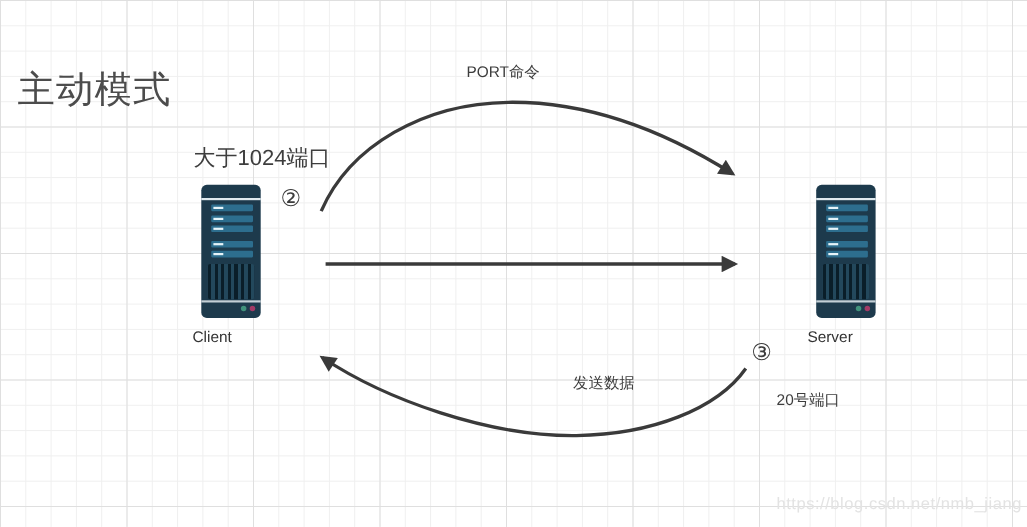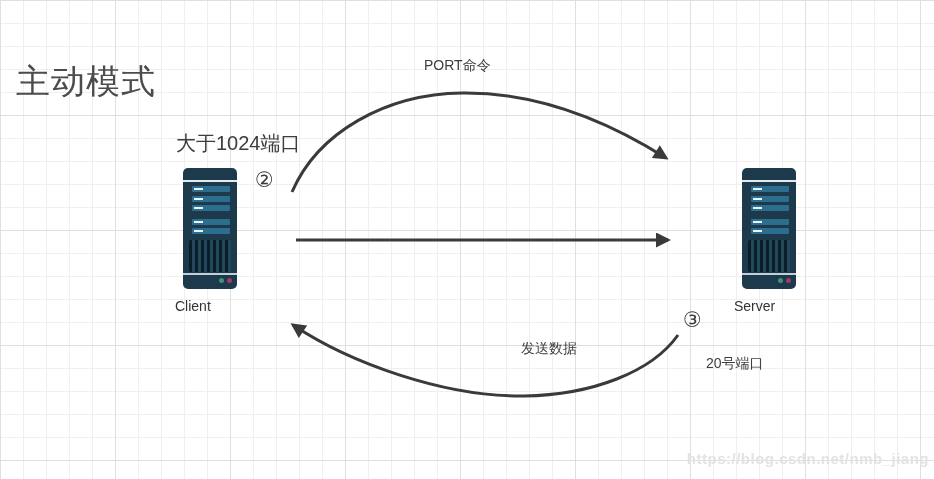--- a/index.html
+++ b/index.html
@@ -25,21 +25,21 @@
   .portcmd { left: 424px; top: 57px; }
   .tcp { left: 428px; top: 199px; }
   .p21 { left: 638px; top: 203px; }
   .step3 { left: 683px; top: 308px; font-size: 21px; }
   .senddata { left: 477px; top: 340px; margin-left: 44px; }
   .p20 { left: 678px; top: 355px; margin-left: 28px; }
   .client-label { left: 175px; top: 298px; width: 70px; text-align: left; color: #333; }
   .server-label { left: 734px; top: 298px; width: 70px; text-align: left; color: #333; }
   .watermark {
     position: absolute; right: 5px; top: 450px;
-    font-size: 15px; color: #e3e3e3; letter-spacing: .5px; white-space: nowrap; font-weight: bold;
+    font-size: 15px; color: #e3e3e3; letter-spacing: .5px; white-space: nowrap;
   }
 
   
   .tower {
     position: absolute; width: 54px; height: 121px;
     background: #1d3a4c; border-radius: 5px;
   }
   .tower .sep1 { position: absolute; top: 12px; left: 0; right: 0; height: 2px; background: #dfe9ee; }
   .tower .bar {
     position: absolute; left: 9px; width: 38px; height: 6px;

